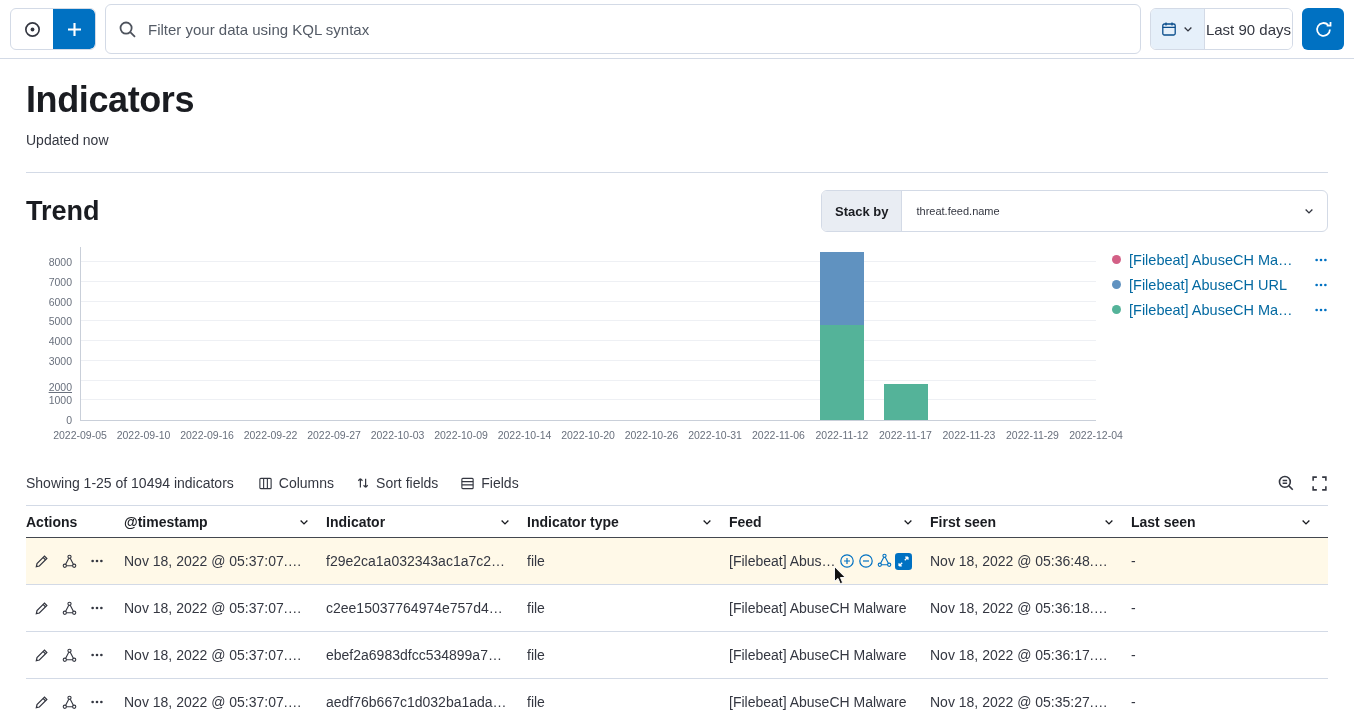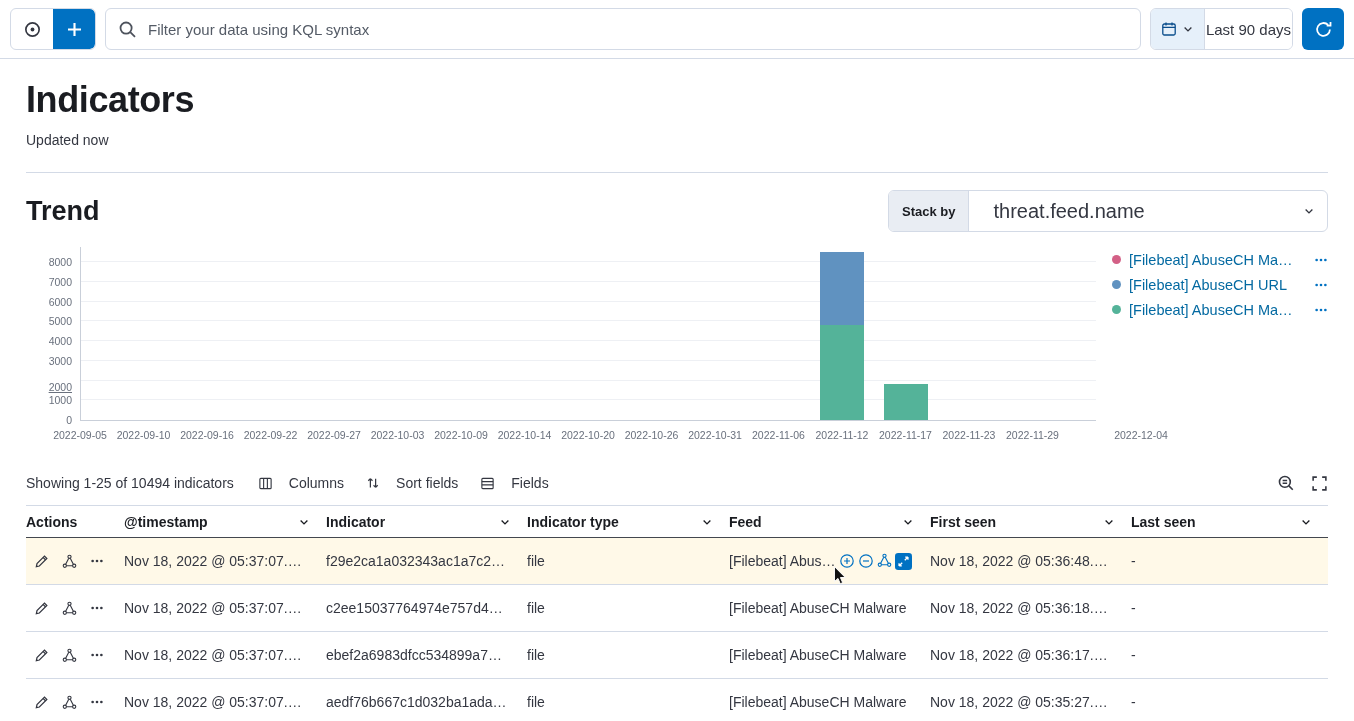--- a/index.html
+++ b/index.html
@@ -9,40 +9,40 @@
     font-family:"Liberation Sans","DejaVu Sans",sans-serif; color:#343741;
   }
   button { background:none; border:none; padding:0; font:inherit; color:inherit; cursor:pointer; }
   .icon { display:inline-flex; align-items:center; justify-content:center; line-height:0; }
 
   
   .topbar { display:flex; align-items:center; gap:9px; height:59px; padding:8px 10px; border-bottom:1px solid #d3dae6; background:#fff; }
   .btn-group { display:flex; align-items:center; border:1px solid #d3dae6; border-radius:6px; overflow:hidden; height:42px; background:#fff; }
   .sq-btn { width:42px; height:40px; display:flex; align-items:center; justify-content:center; color:#343741; }
   .sq-btn.add { background:#0071c2; color:#fff; border-radius:0 5px 5px 0; }
-  .searchbox { flex:1; height:42px; border:1px solid #d3dae6; border-radius:6px; background:#fff; display:flex; align-items:center; gap:9px; padding:0 12px; color:#4d525c; }
+  .searchbox { flex:1; height:50px; border:1px solid #d3dae6; border-radius:6px; background:#fff; display:flex; align-items:center; gap:9px; padding:0 12px; color:#4d525c; }
   .searchbox input { flex:1; border:none; outline:none; font-size:15px; font-family:inherit; color:#343741; background:transparent; }
   .searchbox input::placeholder { color:#545b66; opacity:1; }
   .datepicker { display:flex; height:42px; border:1px solid #d3dae6; border-radius:6px; overflow:hidden; background:#fff; }
   .dp-quick { display:flex; align-items:center; gap:5px; padding:0 10px; background:#e6f0fa; border-right:1px solid #d3dae6; color:#0a4d8c; }
   .dp-quick .chev { color:#343741; }
   .dp-range { display:flex; align-items:center; padding:0 1px; font-size:15px; color:#343741; background:#fff; }
   .refresh-btn { width:42px; height:42px; border-radius:6px; background:#0071c2; color:#fff; display:flex; align-items:center; justify-content:center; }
 
   
   .page-title { font-size:36px; line-height:42px; font-weight:700; color:#1a1c21; letter-spacing:-0.4px; margin:20px 26px 0; }
   .updated { margin:11px 26px 0; font-size:14px; color:#343741; }
   .divider { border:none; border-top:1px solid #d3dae6; margin:24px 26px 0; }
 
   
   .trend-row { display:flex; align-items:center; justify-content:space-between; margin:17px 26px 0; }
   .trend-heading { font-size:27px; font-weight:700; color:#1a1c21; margin:0; }
-  .stackby { display:flex; align-items:center; width:440px; height:42px; border:1px solid #d3dae6; border-radius:6px; overflow:hidden; background:#fff; cursor:pointer; }
+  .stackby { display:flex; align-items:center; width:507px; height:42px; border:1px solid #d3dae6; border-radius:6px; overflow:hidden; background:#fff; cursor:pointer; }
   .stackby-label { background:#e9edf3; height:100%; display:flex; align-items:center; padding:0 13px; font-size:13px; font-weight:700; color:#1a1c21; border-right:1px solid #d3dae6; }
-  .stackby-value { flex:1; padding:0 24px; font-size:20px; color:#343741; }
+  .stackby-value { flex:1; padding:0 14px; font-size:11px; color:#343741; }
   .stackby .chev { margin-right:12px; color:#343741; }
 
   
   .chart-wrap { display:flex; margin:15px 26px 0; }
   .chart-main { flex:1; min-width:0; }
   .chart-inner { display:flex; }
   .yaxis { width:54px; position:relative; height:174px; }
   .ytick { position:absolute; right:8px; font-size:10.5px; color:#69707d; }
   .plot { flex:1; position:relative; height:174px; border-left:1px solid #c9cfd9; border-bottom:1px solid #c9cfd9; }
   .gridline { position:absolute; left:0; right:0; height:1px; background:#eef0f4; }
@@ -51,21 +51,21 @@
   .xtick { position:absolute; top:0; transform:translateX(-50%); font-size:10.5px; color:#69707d; white-space:nowrap; }
   .legend { width:232px; padding-left:16px; padding-top:0; }
   .legend-item { display:flex; align-items:center; gap:8px; height:25px; cursor:pointer; }
   .legend-dot { width:9px; height:9px; border-radius:50%; flex:none; }
   .legend-label { font-size:14.5px; color:#0369a1; white-space:nowrap; overflow:hidden; }
   .legend-more { margin-left:auto; color:#0071c2; flex:none; }
 
   
   .summary-row { display:flex; align-items:center; gap:6px; margin:27px 26px 0; font-size:14px; color:#343741; }
   .summary-text { margin-right:10px; }
-  .tbtn { display:inline-flex; align-items:center; gap:16px; padding:3px 8px; font-size:14px; color:#343741; border-radius:4px; }
+  .tbtn { display:inline-flex; align-items:center; gap:6px; padding:3px 8px; font-size:14px; color:#343741; border-radius:4px; }
   .right-icons { margin-left:auto; display:flex; gap:16px; color:#343741; }
   .ibtn { display:inline-flex; }
 
   
   .table { margin:11px 26px 0; }
   .trow { display:grid; grid-template-columns:98px 202px 201px 202px 201px 201px minmax(0,1fr); align-items:center; }
   .thead { border-top:1px solid #d3dae6; border-bottom:1px solid #43474f; height:33px; }
   .th { display:flex; align-items:center; justify-content:space-between; padding-right:16px; font-size:14px; font-weight:700; color:#1a1c21; cursor:pointer; }
   .tr { height:47px; border-bottom:1px solid #d3dae6; font-size:14px; color:#343741; }
   .tr.hl { background:#fff9e8; }
@@ -188,21 +188,21 @@
         <span class="xtick" style="left: 37.5%;">2022-10-09</span>
         <span class="xtick" style="left: 43.75%;">2022-10-14</span>
         <span class="xtick" style="left: 50%;">2022-10-20</span>
         <span class="xtick" style="left: 56.25%;">2022-10-26</span>
         <span class="xtick" style="left: 62.5%;">2022-10-31</span>
         <span class="xtick" style="left: 68.75%;">2022-11-06</span>
         <span class="xtick" style="left: 75%;">2022-11-12</span>
         <span class="xtick" style="left: 81.25%;">2022-11-17</span>
         <span class="xtick" style="left: 87.5%;">2022-11-23</span>
         <span class="xtick" style="left: 93.75%;">2022-11-29</span>
-        <span class="xtick" style="left: 100%; margin-left: 45px;">2022-12-04</span>
+        <span class="xtick" style="left: 100%;">2022-12-04</span>
       </div>
   </div>
   <div class="legend">
       <div class="legend-item">
         <span class="legend-dot" style="background: rgb(211, 96, 134);"></span>
         <span class="legend-label">[Filebeat] AbuseCH Ma…</span>
         <span class="icon legend-more" style="color: rgb(0, 113, 194);">
           <svg width="14" height="14" viewBox="0 0 16 16" fill="currentColor">
             <circle cx="3" cy="8" r="1.5"></circle>
             <circle cx="8" cy="8" r="1.5"></circle>

